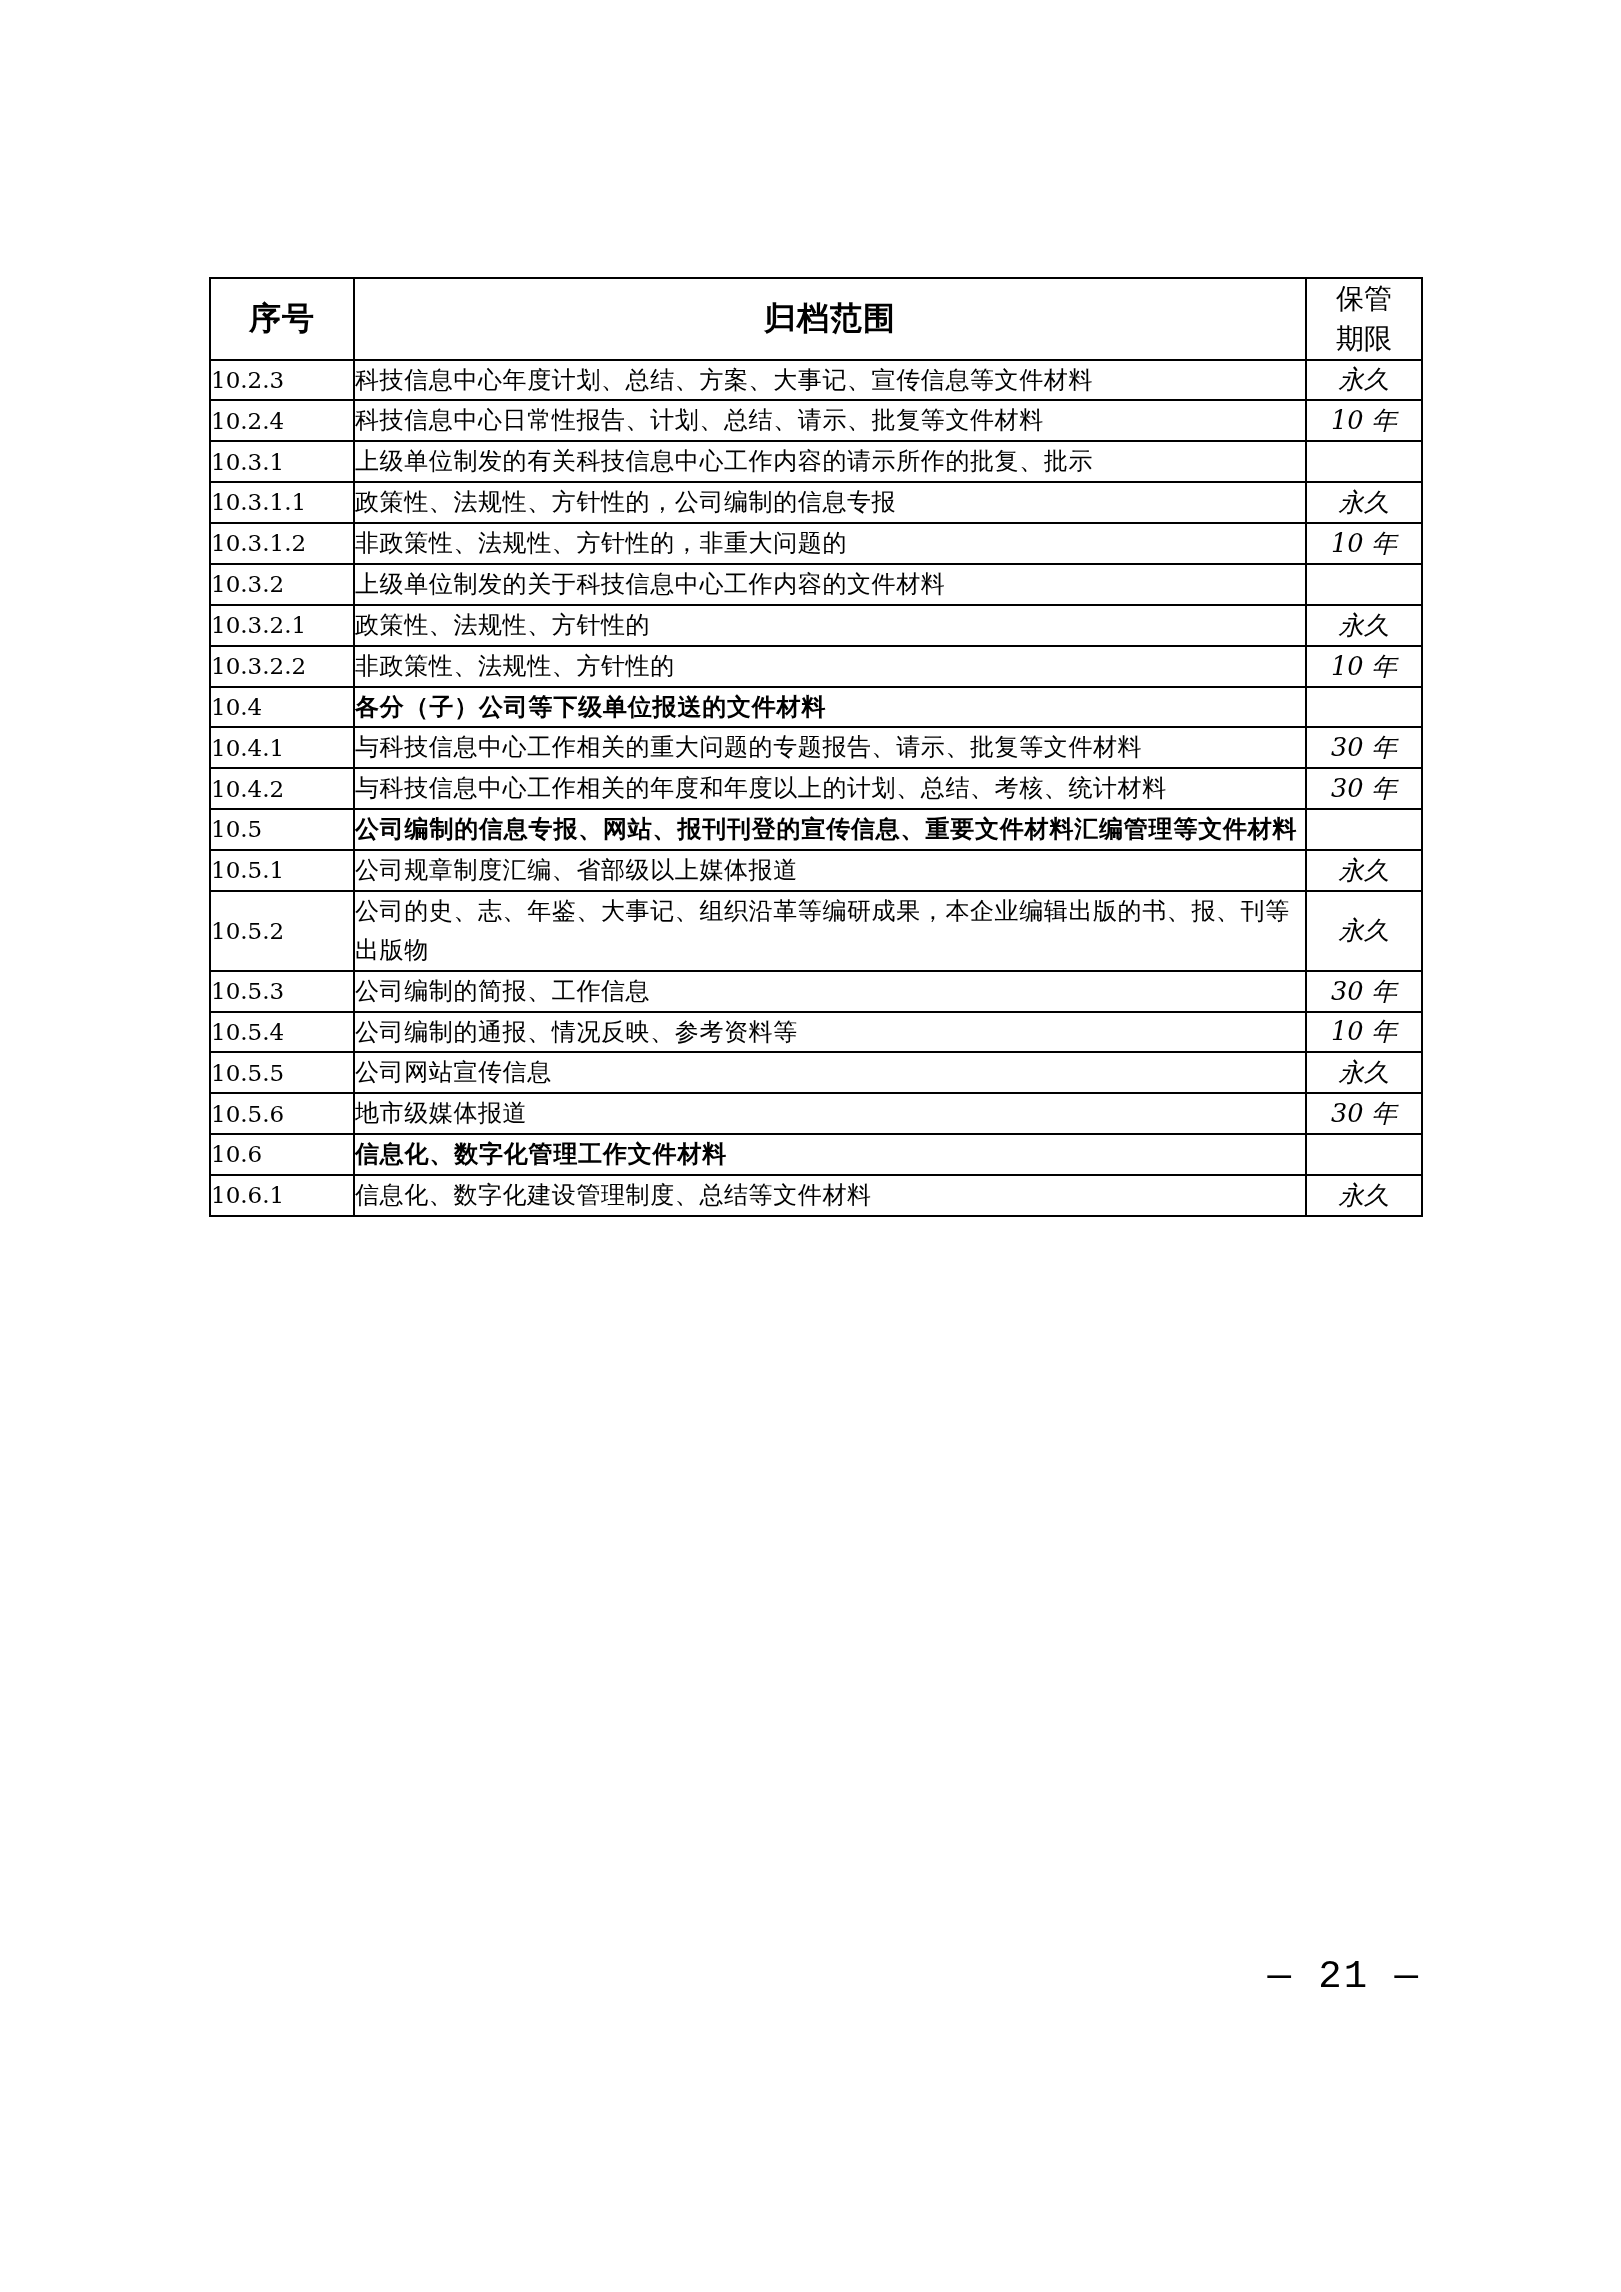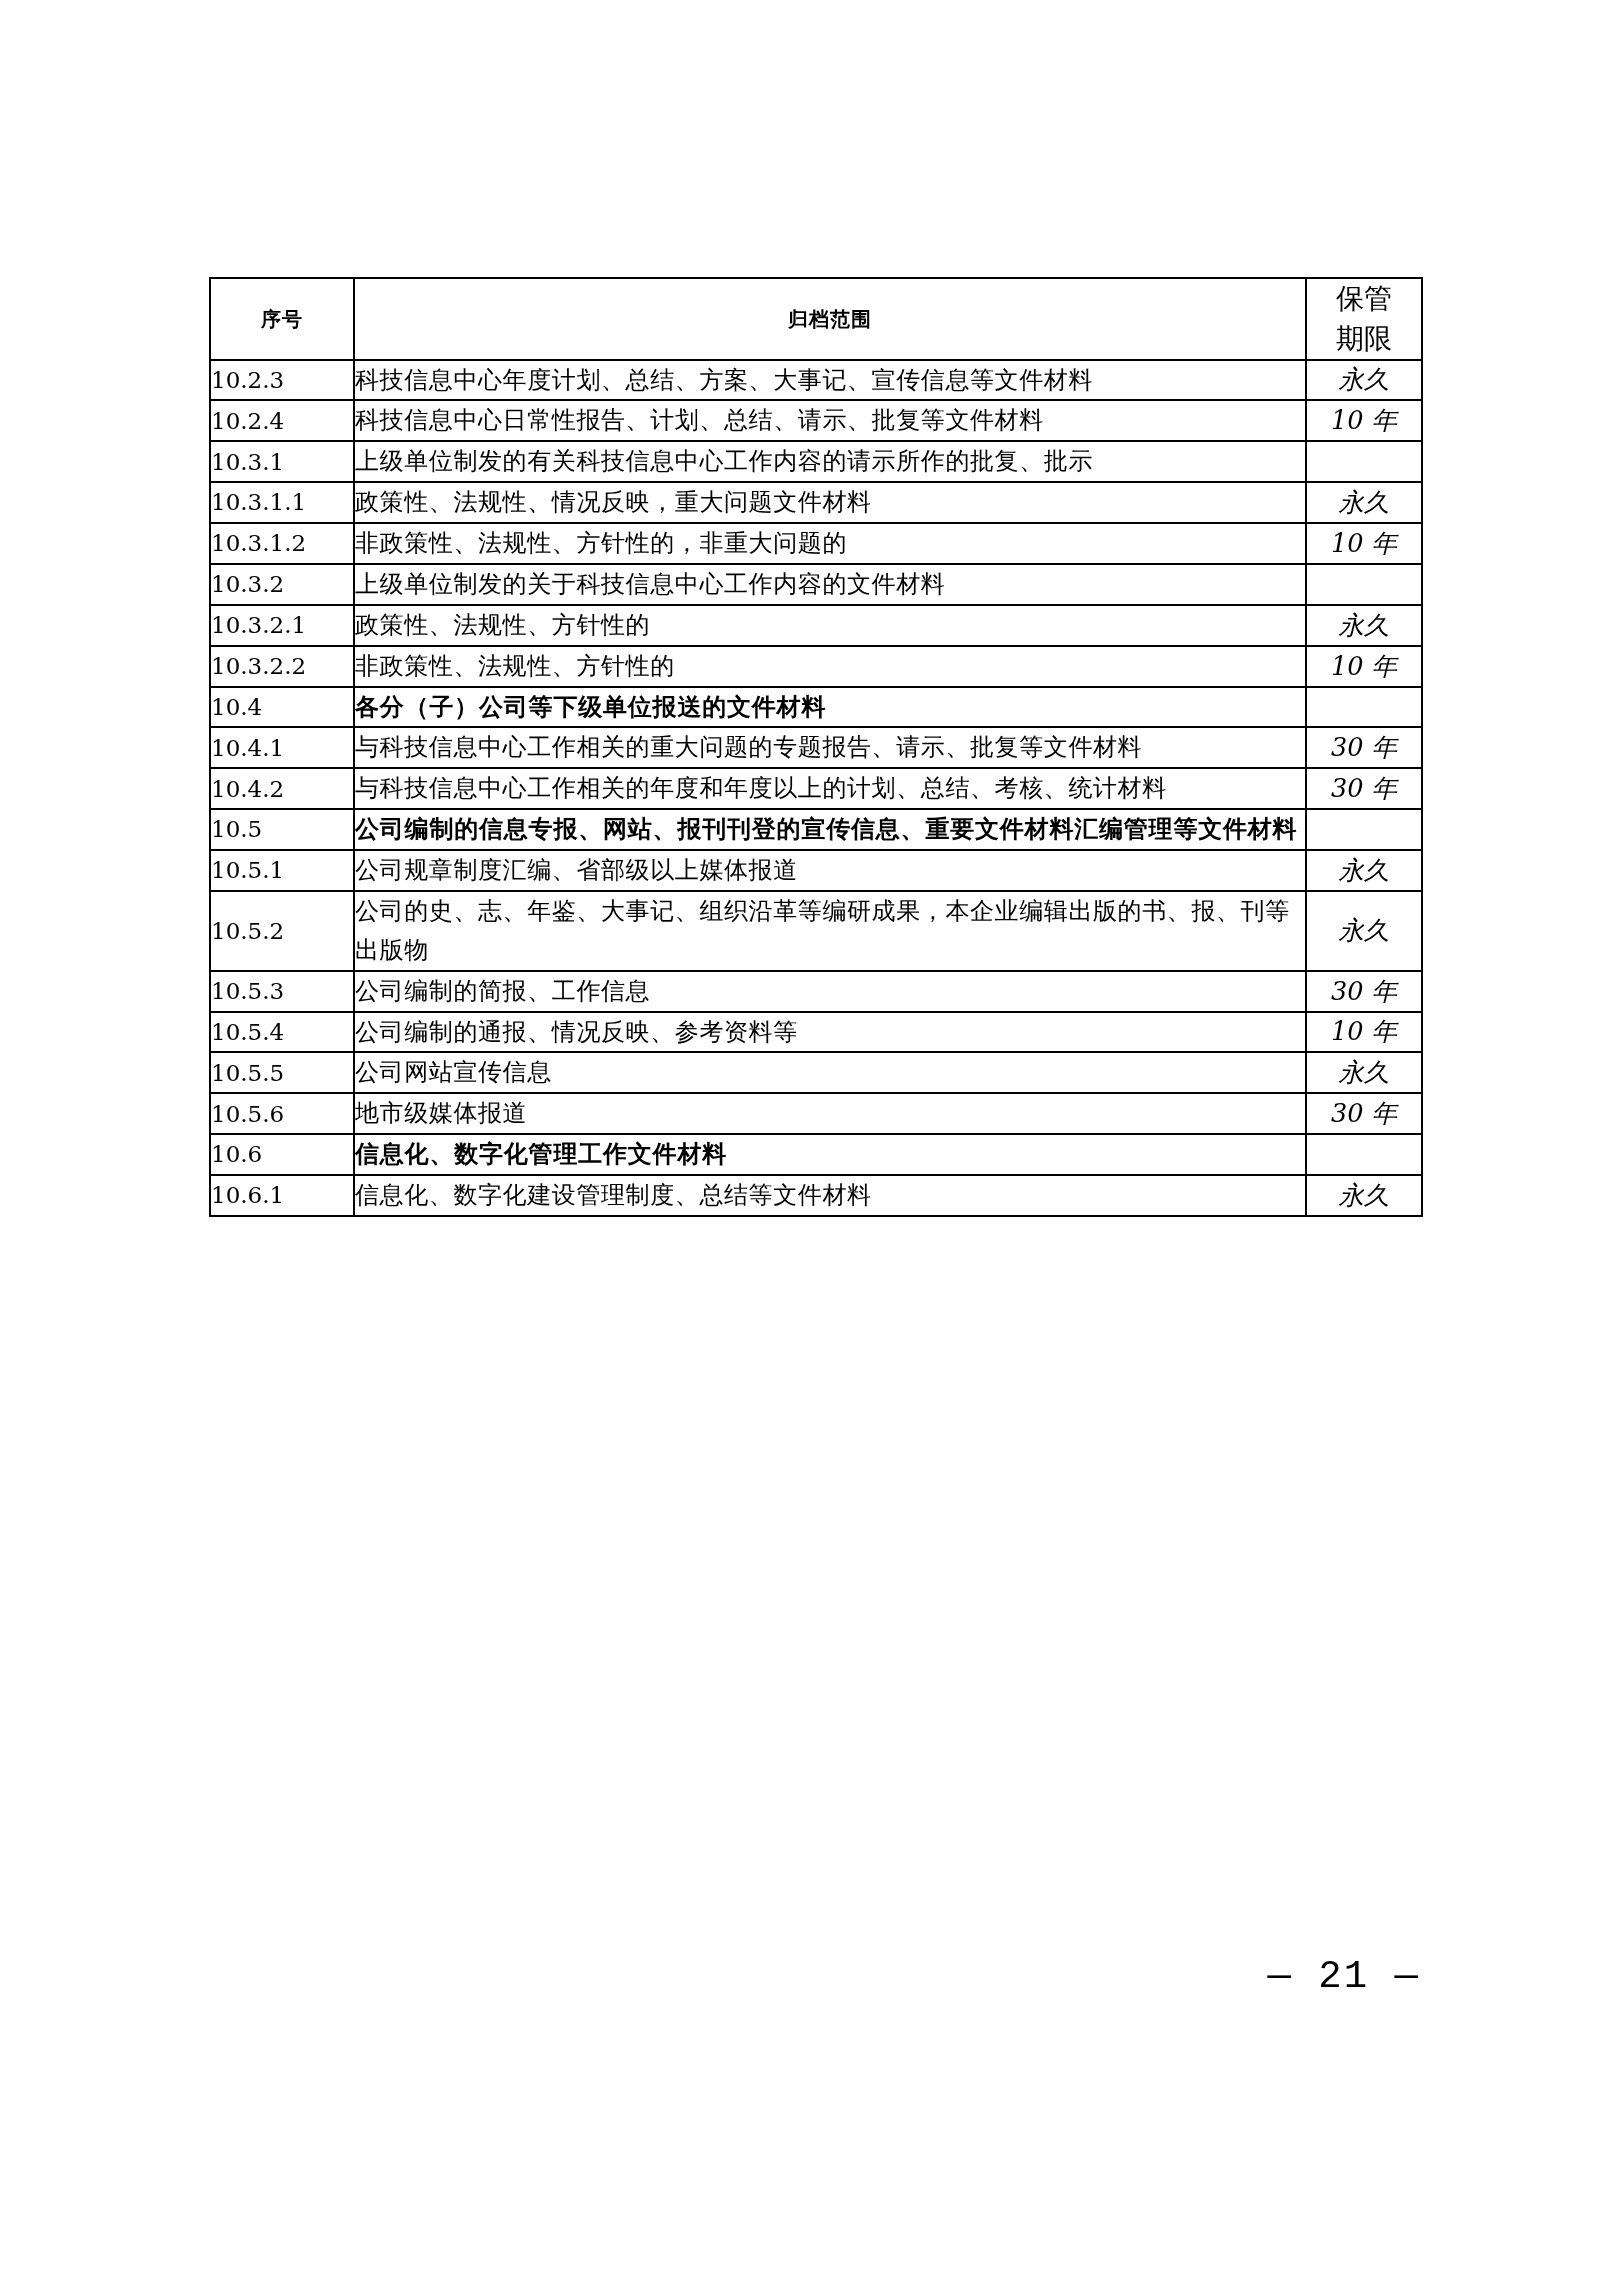--- a/index.html
+++ b/index.html
@@ -37,21 +37,21 @@
   table.archive col.c-scope { width: 952px; }
   table.archive col.c-term { width: 116px; }
 
   table.archive th, table.archive td {
     border: 2px solid #000000;
     padding: 0;
     vertical-align: middle;
   }
   .hdr {
     text-align: center;
-    font-size: 20px;
+    font-size: 32px;
     font-weight: bold;
     line-height: 1.42;
     padding: 12.7px 3.9px;
     letter-spacing: 1px;
   }
   .hdr-term {
     text-align: center;
     font-size: 28px;
     font-weight: normal;
     line-height: 1.42;
@@ -123,21 +123,21 @@
             <td class="scope">科技信息中心日常性报告、计划、总结、请示、批复等文件材料</td>
             <td class="term">10 年</td>
           </tr>
           <tr>
             <td class="num">10.3.1</td>
             <td class="scope">上级单位制发的有关科技信息中心工作内容的请示所作的批复、批示</td>
             <td class="term"></td>
           </tr>
           <tr>
             <td class="num">10.3.1.1</td>
-            <td class="scope">政策性、法规性、情况反映，重大问题文件材料</td>
+            <td class="scope">政策性、法规性、方针性的，公司编制的信息专报</td>
             <td class="term">永久</td>
           </tr>
           <tr>
             <td class="num">10.3.1.2</td>
             <td class="scope">非政策性、法规性、方针性的，非重大问题的</td>
             <td class="term">10 年</td>
           </tr>
           <tr>
             <td class="num">10.3.2</td>
             <td class="scope">上级单位制发的关于科技信息中心工作内容的文件材料</td>

